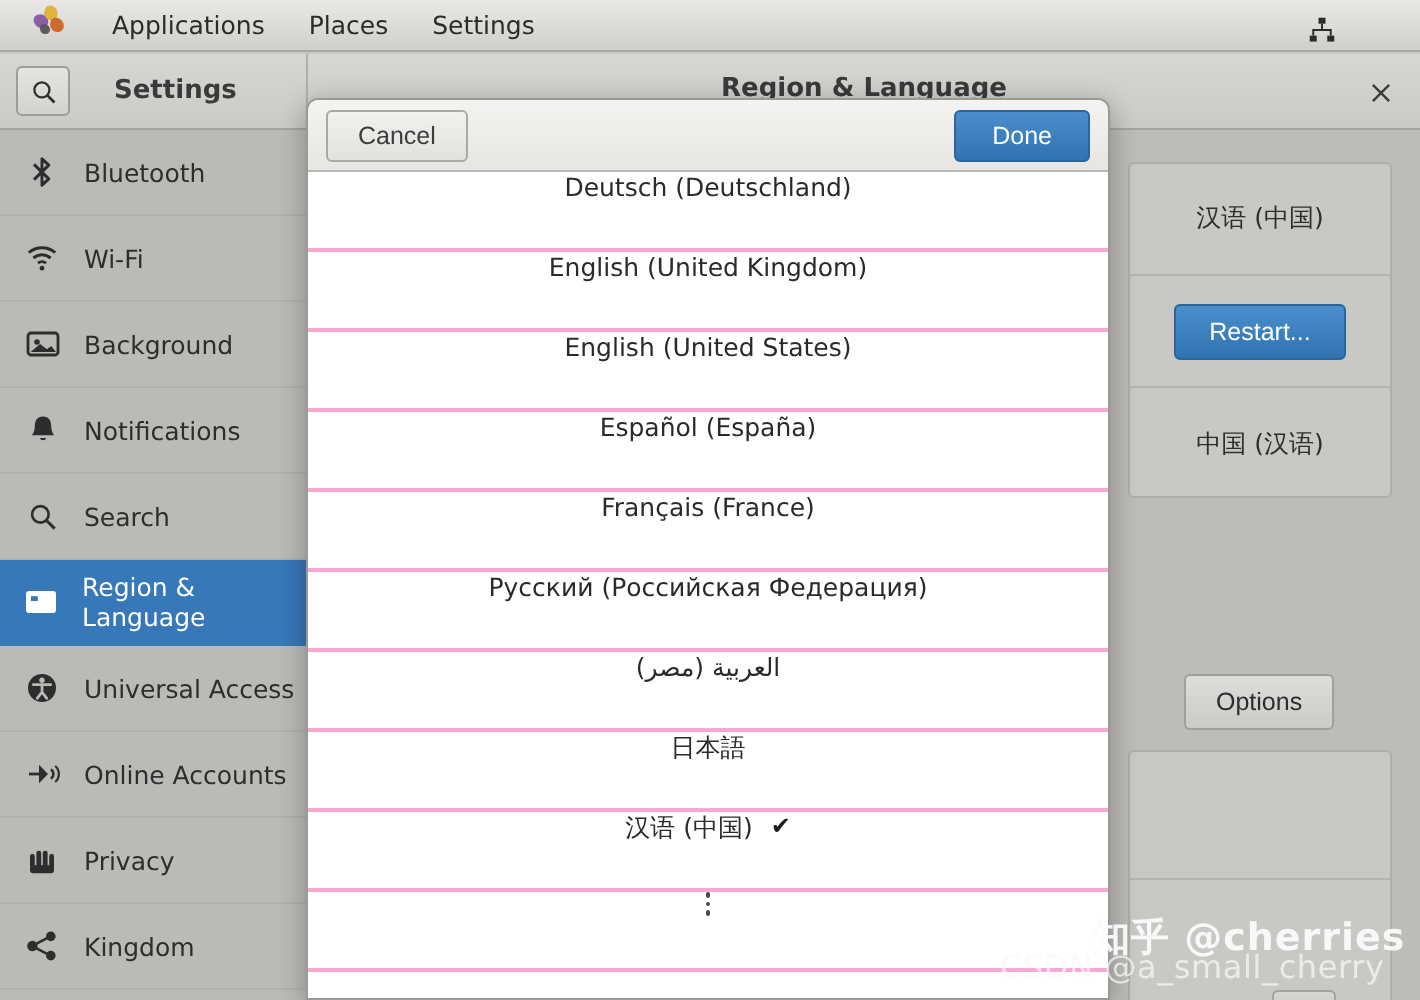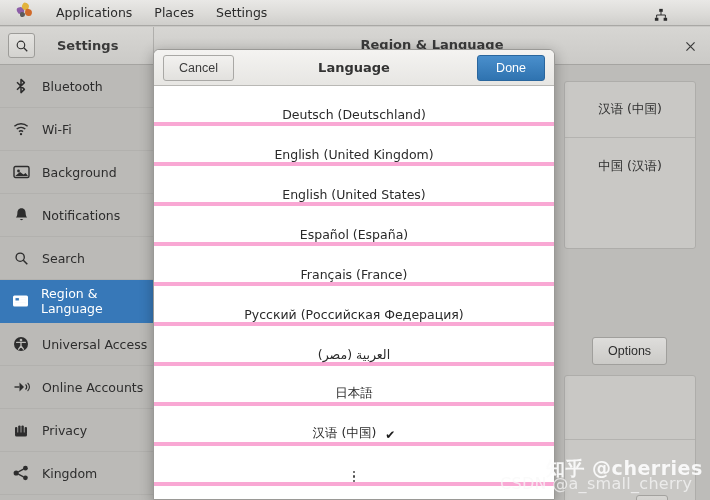--- a/index.html
+++ b/index.html
@@ -135,22 +135,22 @@
     font-size: 12.5px; padding: 5px 15px; cursor: default;
   }
   #btn-done {
     position: relative; z-index: 2;
     background: linear-gradient(180deg,#4a8fcc 0%,#2f73b0 100%);
     border: 1px solid #2a669d; border-radius: 3px; color: #ffffff;
     font-size: 12.5px; padding: 5px 18px; cursor: default;
   }
   #lang-list { height: 410px; background: #ffffff; overflow: hidden; }
   .lang-row {
-    height: 40px; display: flex; align-items: flex-end; justify-content: center; gap: 9px;
-    border-bottom: 4px solid #f9a8d4; font-size: 12.5px; color: #2a2a2a; cursor: default;
+    height: 40px; display: flex; align-items: flex-start; justify-content: center; gap: 9px;
+    border-bottom: 2px solid #f9a8d4; font-size: 12.5px; color: #2a2a2a; cursor: default;
   }
   .lang-row.more { justify-content: center; }
   .dots { display: flex; flex-direction: column; gap: 2px; align-items: center; }
   .dots i { width: 2.5px; height: 2.5px; background: #4a4a4a; border-radius: 50%; display: block; }
   .check { font-size: 12px; color: #1b1b1b; }
 
   
   .wm { position: absolute; z-index: 40; pointer-events: none; white-space: nowrap; }
   #wm-zhihu {
     left: 546px; top: 456px; font-size: 19px; font-weight: bold;
@@ -340,41 +340,43 @@
       </div>
     </div>
 
     <div id="content">
 
       <div class="card" id="card-lang">
         <div class="card-row">
           <span>汉语 (中国)</span>
         </div>
         <div class="card-row">
+          <button class="blue-btn">Restart...</button>
+        </div>
+        <div class="card-row">
           <span>中国 (汉语)</span>
         </div>
       </div>
 
       <button class="gray-btn" id="btn-options">Options</button>
 
       <div class="card" id="card-lower">
         <div class="ll-row"></div>
         <div class="ll-row"></div>
       </div>
 
       <div id="kbd-icon">
         
       </div>
     </div>
   </div>
 
   <div id="dialog">
     <div id="dialog-header">
       <button id="btn-cancel">Cancel</button>
-      <div id="dlg-title">Language</div>
       <button id="btn-done">Done</button>
     </div>
 
     <div id="lang-list">
       <div class="lang-row">
         <span>Deutsch (Deutschland)</span>
       </div>
       <div class="lang-row">
         <span>English (United Kingdom)</span>
       </div>

